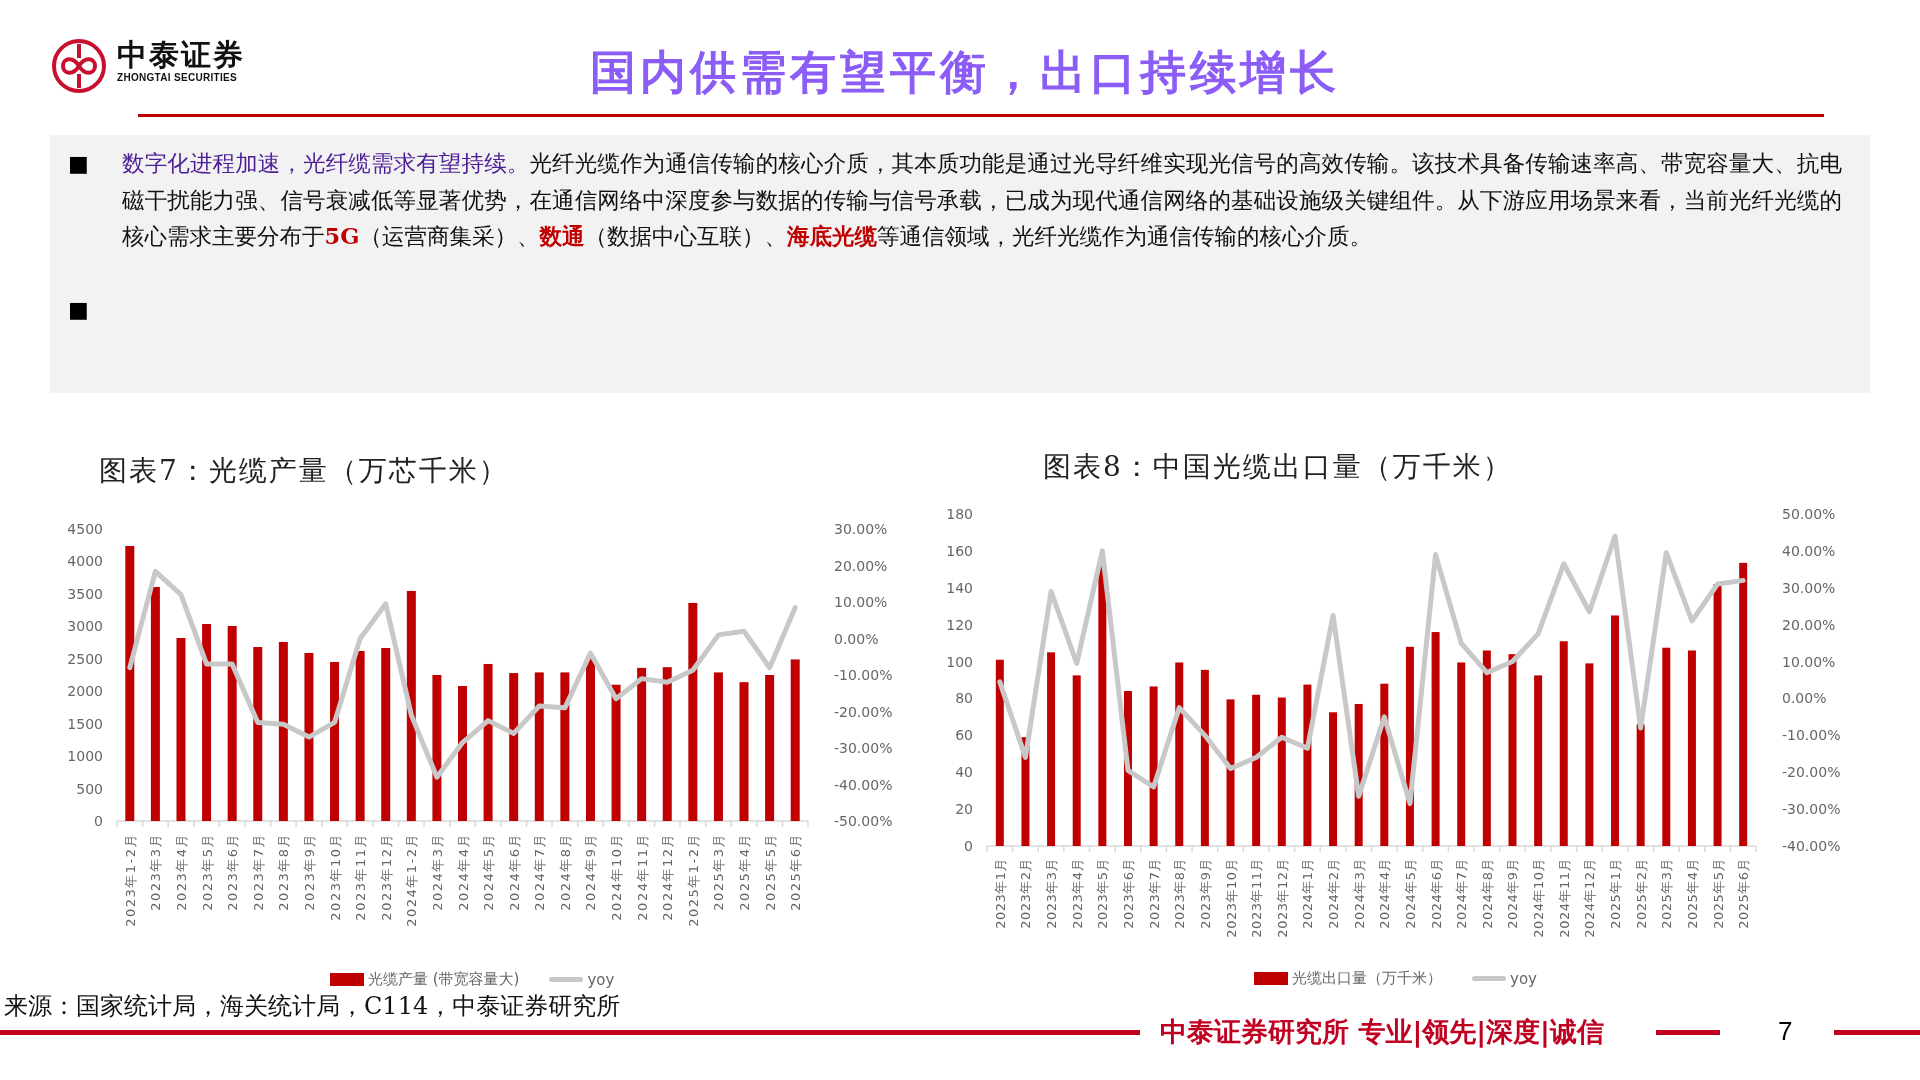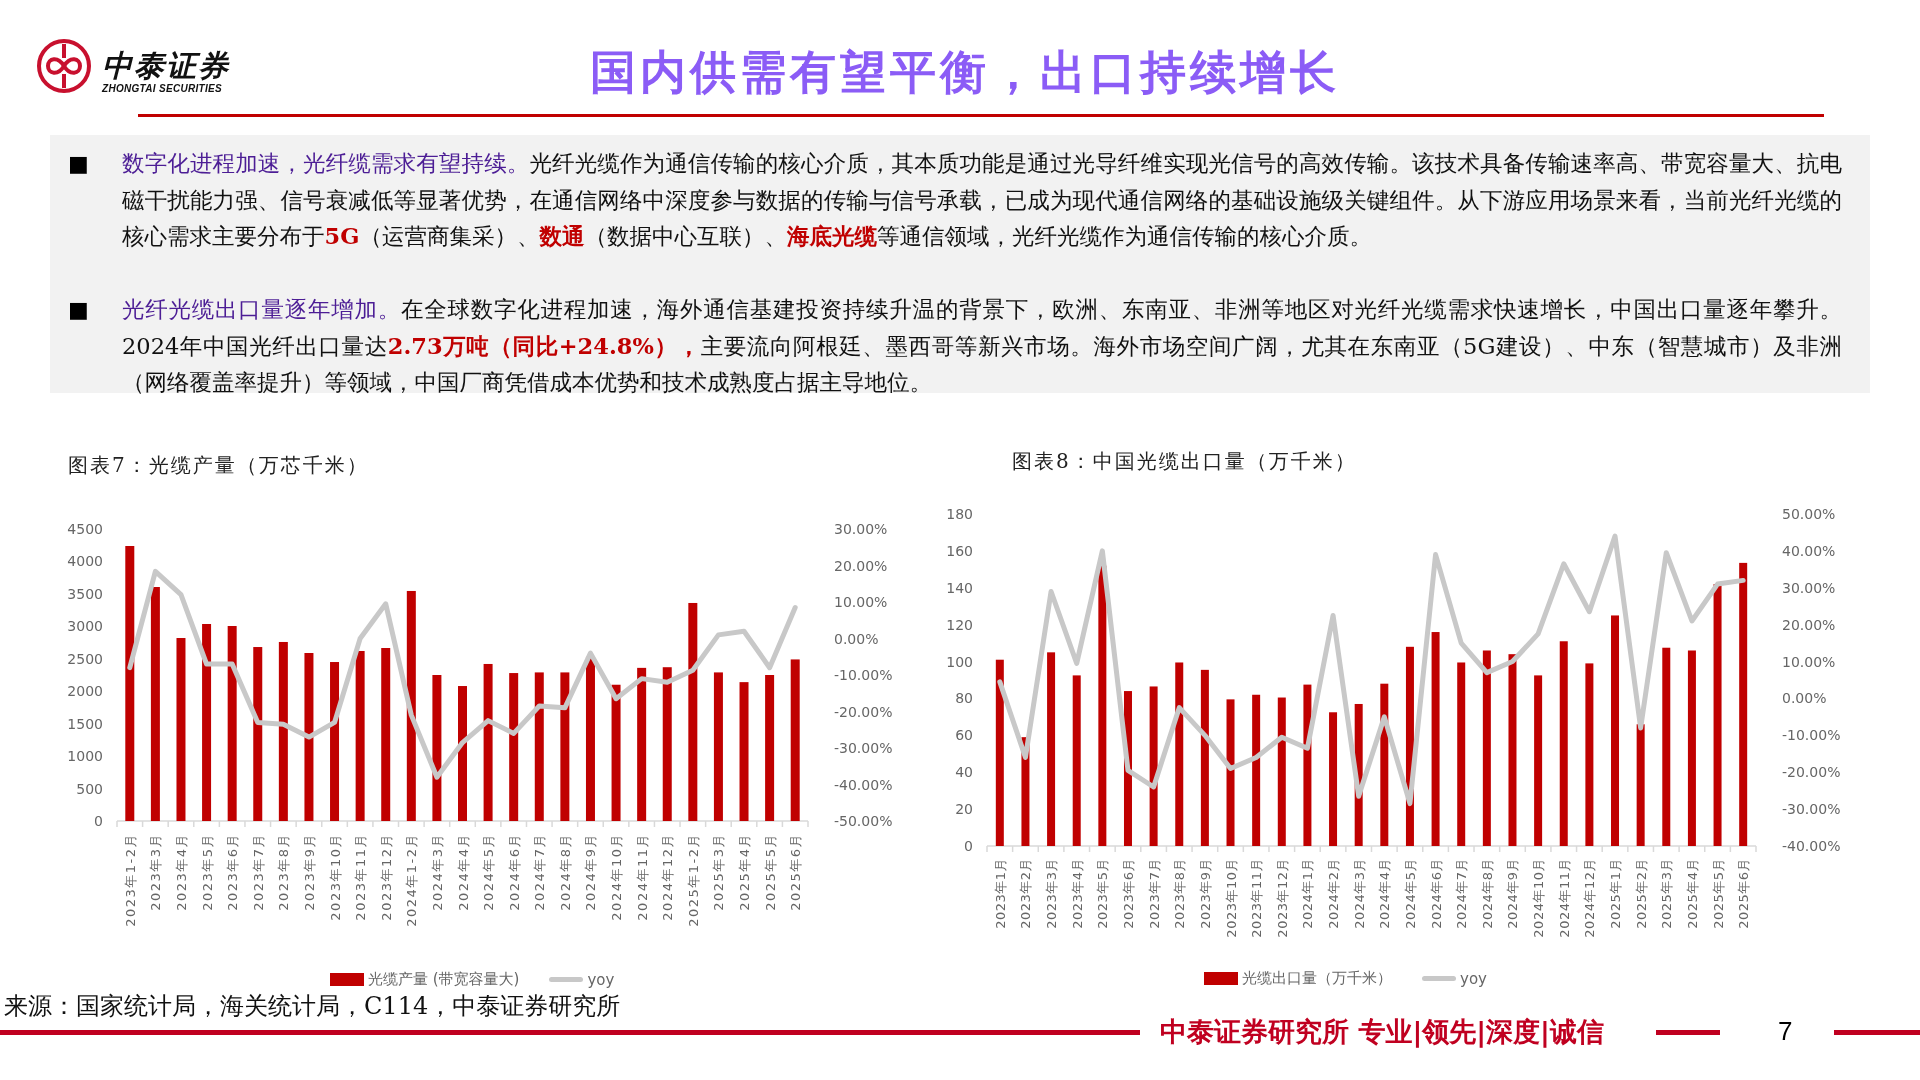--- a/index.html
+++ b/index.html
@@ -1,29 +1,29 @@
 <!DOCTYPE html>
 <html><head>
 <meta charset="utf-8">
 <style>
   html,body{margin:0;padding:0;background:#fff;}
   body{width:1920px;height:1080px;position:relative;overflow:hidden;font-family:"DejaVu Serif","Liberation Serif",serif;}
-  .logo{position:absolute;left:36px;top:38px;display:flex;align-items:flex-end;font-style:italic;}
+  .logo{position:absolute;left:51px;top:38px;display:flex;align-items:flex-start;}
   .logo-mark{width:56px;height:56px;}
   .logo-text{margin-left:10px;display:flex;flex-direction:column;}
   .logo-cn{font-family:"DejaVu Sans","Liberation Sans",sans-serif;font-weight:bold;font-size:30px;letter-spacing:2px;color:#111;line-height:34px;}
   .logo-en{font-family:"Liberation Sans",sans-serif;font-weight:bold;font-size:10px;color:#111;letter-spacing:0.3px;}
   .page-title{position:absolute;left:590px;top:42px;font-size:46px;font-weight:bold;color:#8b5cf6;letter-spacing:4px;font-family:"DejaVu Serif","Liberation Serif",serif;}
   .title-rule{position:absolute;left:138px;top:114px;width:1686px;height:3px;background:#c00000;}
   .summary{position:absolute;left:50px;top:135px;width:1820px;height:258px;background:#f2f2f2;}
   .bullet{position:absolute;left:18px;font-size:22px;color:#000;}
   .para{position:absolute;left:72px;width:1720px;font-size:22.5px;line-height:36.5px;color:#111;text-align:justify;}
   .para b{font-weight:normal;color:#4c1d95;}
   .red{color:#c00000;font-weight:bold;}
-  .chart-title{position:absolute;font-size:20px;color:#222;letter-spacing:2px;}
+  .chart-title{position:absolute;font-size:28px;color:#222;letter-spacing:2px;margin-left:31px;}
   svg text{font-family:"DejaVu Sans","Liberation Sans",sans-serif;}
   .legend{position:absolute;display:flex;align-items:center;font-family:"DejaVu Sans","Liberation Sans",sans-serif;font-size:15px;color:#666;}
   .legend .sw-bar{width:34px;height:13px;background:#c00000;margin-right:4px;}
   .legend .sw-line{width:34px;height:5px;border-radius:3px;background:#c8c8c8;margin-right:4px;margin-left:30px;}
   .footer-rule-left{position:absolute;left:0;top:1030px;width:1140px;height:5px;background:#c00020;}
   .footer-brand{position:absolute;left:1160px;top:1014px;font-size:27px;font-weight:bold;color:#c00020;font-family:"DejaVu Sans","Liberation Sans",sans-serif;}
   .footer-rule-mid{position:absolute;left:1656px;top:1030px;width:64px;height:5px;background:#c00020;}
   .page-num{position:absolute;left:1778px;top:1016px;font-size:26px;color:#000;font-family:"Liberation Sans",sans-serif;}
   .footer-rule-right{position:absolute;left:1834px;top:1030px;width:86px;height:5px;background:#c00020;}
   .source{position:absolute;left:4px;top:990px;font-size:24px;color:#111;}
@@ -42,21 +42,20 @@
     <span class="logo-en">ZHONGTAI SECURITIES</span>
   </div>
 </div>
 <div class="page-title">国内供需有望平衡，出口持续增长</div>
 <div class="title-rule"></div>
 
 <div class="summary">
   <span class="bullet" style="top:16px;">■</span>
   <div class="para" style="top:10px;" id="para0"><b>数字化进程加速，光纤缆需求有望持续。</b><span>光纤光缆作为通信传输的核心介质，其本质功能是通过光导纤维实现光信号的高效传输。该技术具备传输速率高、带宽容量大、抗电磁干扰能力强、信号衰减低等显著优势，在通信网络中深度参与数据的传输与信号承载，已成为现代通信网络的基础设施级关键组件。从下游应用场景来看，当前光纤光缆的核心需求主要分布于</span><span class="red">5G</span><span>（运营商集采）、</span><span class="red">数通</span><span>（数据中心互联）、</span><span class="red">海底光缆</span><span>等通信领域，光纤光缆作为通信传输的核心介质。</span></div>
   <span class="bullet" style="top:162px;">■</span>
-  <div class="para" style="top:156px;" id="para1"><b>光纤光缆出口量逐年增加。</b><span>在全球数字化进程加速，海外通信基建投资持续升温的背景下，欧洲、东南亚、非洲等地区对光纤光缆需求快速增长，中国出口量逐年攀升。2024年中国光纤出口量达</span><span class="red">2.73万吨（同比+24.8%），</span><span>主要流向阿根廷、墨西哥等新兴市场。海外市场空间广阔，尤其在东南亚（5G建设）、中东（智慧城市）及非洲（网络覆盖率提升）等领域，中国厂商凭借成本优势和技术成熟度占据主导地位。</span></div>
 </div>
 
 <div class="chart-title" style="left:68px;top:452px;">图表7：光缆产量（万芯千米）</div>
 <div class="chart-title" style="left:1012px;top:448px;">图表8：中国光缆出口量（万千米）</div>
 
 <svg id="chart0" style="position:absolute;left:0;top:500px;" width="900" height="470">
     <text x="103" y="326" text-anchor="end" font-size="14" fill="#666">0</text>
     <text x="103" y="293.55555555555554" text-anchor="end" font-size="14" fill="#666">500</text>
     <text x="103" y="261.1111111111111" text-anchor="end" font-size="14" fill="#666">1000</text>
     <text x="103" y="228.66666666666669" text-anchor="end" font-size="14" fill="#666">1500</text>
@@ -275,21 +274,21 @@
     <text x="802.55" y="368" transform="rotate(-90 802.55 368)" text-anchor="end" font-size="13" fill="#666" letter-spacing="0.5">2025年5月</text>
     <text x="828.1833333333333" y="368" transform="rotate(-90 828.1833333333333 368)" text-anchor="end" font-size="13" fill="#666" letter-spacing="0.5">2025年6月</text>
   </svg>
 
 <div class="legend" style="left:330px;top:970px;">
   <span class="sw-bar"></span>
   <span>光缆产量 (带宽容量大)</span>
   <span class="sw-line"></span>
   <span>yoy</span>
 </div>
-<div class="legend" style="left:1196px;top:969px;padding-left:8px;">
+<div class="legend" style="left:1246px;top:969px;padding-left:8px;">
   <span class="sw-bar"></span>
   <span>光缆出口量（万千米）</span>
   <span class="sw-line"></span>
   <span>yoy</span>
 </div>
 
 <div class="footer-rule-left"></div>
 <div class="footer-brand">中泰证券研究所 专业|领先|深度|诚信</div>
 <div class="footer-rule-mid"></div>
 <div class="page-num">7</div>

